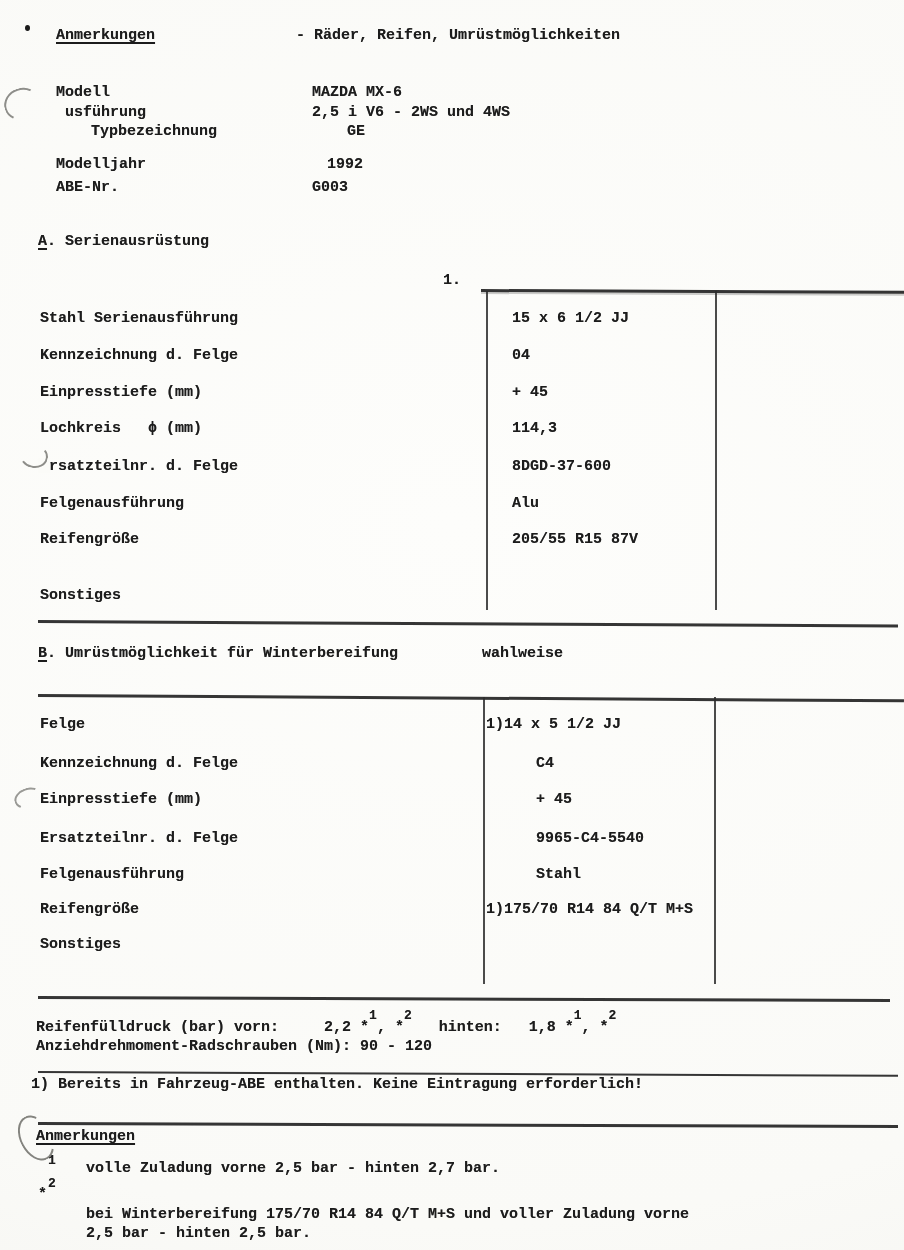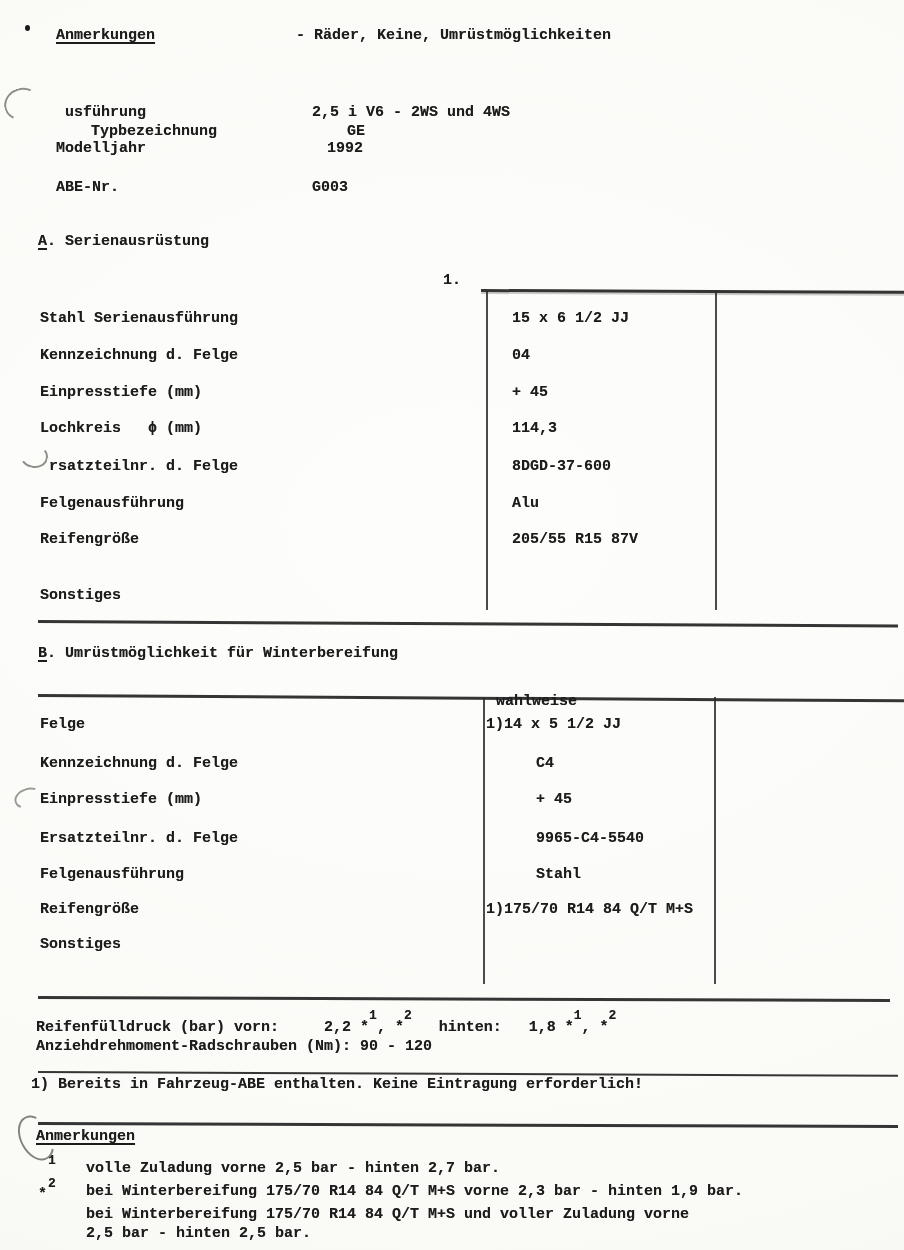--- a/index.html
+++ b/index.html
@@ -43,31 +43,35 @@
 
   <div class="dot"></div>
   <div class="patch" style="left:53px;top:104px;width:12px;height:15px;"></div>
   <div class="arc arc1"></div>
   <div class="patch" style="left:38px;top:458px;width:12px;height:15px;"></div>
   <div class="arc arc2"></div>
   <div class="arc arc3"></div>
   <div class="arc arc4"></div>
 
   <div class="t u" style="left:56px;top:27px;">Anmerkungen</div>
-  <div class="t" style="left:296px;top:27px;">- Räder, Keine, Umrüstmöglichkeiten</div>
+  <div class="t" style="left:296px;top:27px;">- Räder, Reifen, Umrüstmöglichkeiten</div>
 
+  <div class="row" style="top:84px;">
+    <span class="lab" style="left:56px;">Modell</span>
+    <span class="val" style="left:312px;">MAZDA MX-6</span>
+  </div>
   <div class="row" style="top:104px;">
     <span class="lab" style="left:56px;">Ausführung</span>
     <span class="val" style="left:312px;">2,5 i V6 - 2WS und 4WS</span>
   </div>
   <div class="row" style="top:123px;margin-left:35px;">
     <span class="lab" style="left:56px;">Typbezeichnung</span>
     <span class="val" style="left:312px;">GE</span>
   </div>
-  <div class="row" style="top:140px;text-decoration:underline;">
+  <div class="row" style="top:156px;text-decoration:underline;">
     <span class="lab" style="left:56px;">Modelljahr</span>
     <span class="val" style="left:312px;margin-left:15px;">1992</span>
   </div>
   <div class="row" style="top:179px;">
     <span class="lab" style="left:56px;">ABE-Nr.</span>
     <span class="val" style="left:312px;">G003</span>
   </div>
 
   <div class="t" style="left:38px;top:233px;"><span class="u">A</span><span>. Serienausrüstung</span></div>
 
@@ -106,21 +110,21 @@
     <span class="val val-a">205/55 R15 87V</span>
   </div>
   <div class="row" style="top:587px;">
     <span class="lab">Sonstiges</span>
     <span class="val val-a"></span>
   </div>
 
   <div class="rule" style="left:38px;top:620px;width:860px;transform:rotate(0.3deg);"></div>
 
   <div class="t" style="left:38px;top:645px;"><span class="u">B</span><span>. Umrüstmöglichkeit für Winterbereifung</span></div>
-  <div class="t" style="left:496px;top:645px;margin-top:48px;">wahlweise</div>
+  <div class="t" style="left:482px;top:645px;">wahlweise</div>
 
   <div class="rule" style="left:38px;top:694px;width:866px;transform:rotate(0.35deg);"></div>
   <div class="vline" style="left:483px;top:697px;height:287px;"></div>
   <div class="vline" style="left:714px;top:697px;height:287px;"></div>
 
   <div class="row" style="top:716px;">
     <span class="lab">Felge</span>
     <span class="val val-flush">1)14 x 5 1/2 JJ</span>
   </div>
   <div class="row" style="top:755px;">
@@ -157,17 +161,16 @@
   <div class="t" style="left:31px;top:1076px;">1) Bereits in Fahrzeug-ABE enthalten. Keine Eintragung erforderlich!</div>
   <div class="rule" style="left:38px;top:1122px;width:860px;transform:rotate(0.2deg);"></div>
 
   <div class="t u" style="left:36px;top:1128px;">Anmerkungen</div>
 
   <div class="t" style="left:48px;top:1152px;font-size:13px;">1</div>
   <div class="t" style="left:86px;top:1160px;">volle Zuladung vorne 2,5 bar - hinten 2,7 bar.</div>
 
   <div class="t" style="left:38px;top:1186px;">*</div>
   <div class="t" style="left:48px;top:1175px;font-size:13px;">2</div>
-  <div class="t" style="left:86px;top:1183px;">bei Winterbereifung 175/70 R14 84 Q/T M+S vorne 2,3 bar - hinten 1,9 bar.</div>
   <div class="t" style="left:86px;top:1206px;">bei Winterbereifung 175/70 R14 84 Q/T M+S und voller Zuladung vorne</div>
   <div class="t" style="left:86px;top:1225px;">2,5 bar - hinten 2,5 bar.</div>
 
 </div>
 
 </body></html>

